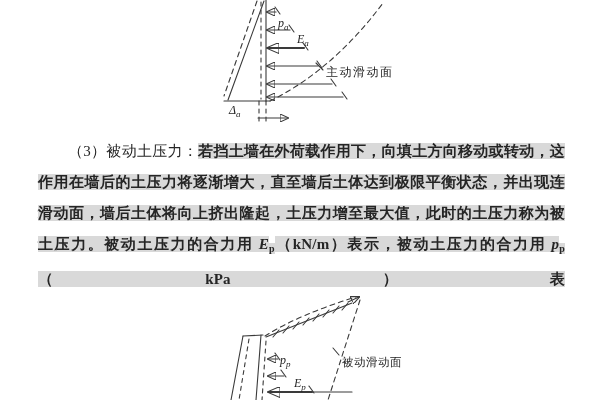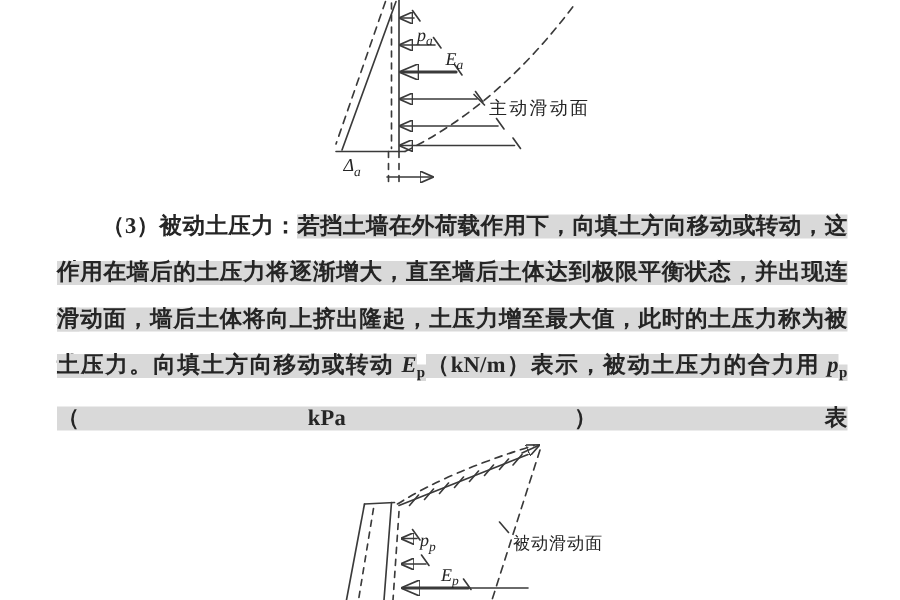--- a/index.html
+++ b/index.html
@@ -15,21 +15,21 @@
     letter-spacing:0.2px;
   }
   .line{
     height:31px;line-height:31px;
     text-align:justify;text-align-last:justify;
     white-space:normal;
   }
   .line.indent{text-indent:2em;}
   .line.last{text-align:last;text-align-last:left;}
   .hl{background:var(--hl,#d9d9d9);}
-  .bold{font-weight:700;}
+  .bold{font-weight:400;}
   .it{font-style:italic;}
   .sub{font-size:10px;vertical-align:-3px;}
   
   .fig{position:absolute;}
   .fig-active{left:180px;top:0;}
   .fig-passive{left:195px;top:290px;}
   .fig line,.fig path,.fig polyline{stroke:var(--line,#3a3a3a);fill:none;stroke-width:1.1;stroke-linecap:round;}
   .fig .dash{stroke-dasharray:5 4;}
   .fig .dash2{stroke-dasharray:4 4;}
   .fig .boldline{stroke-width:2.1;}
@@ -85,21 +85,21 @@
   <text class="fv" x="278" y="27"><tspan>p</tspan><tspan font-size="9" dy="3">a</tspan></text>
   <text class="fv" x="297" y="43"><tspan>E</tspan><tspan font-size="9" dy="3">a</tspan></text>
   <text class="fv" x="229" y="114"><tspan>Δ</tspan><tspan font-size="9" dy="3">a</tspan></text>
   <text class="fcn" x="326" y="76">主动滑动面</text>
 </svg>
 
 <div class="para">
     <div class="line indent"><span class="bold">（3）被动土压力：</span><span class="hl">若挡土墙在外荷载作用下，向填土方向移动或转动，这时</span></div>
     <div class="line"><span class="hl">作用在墙后的土压力将逐渐增大，直至墙后土体达到极限平衡状态，并出现连续</span></div>
     <div class="line"><span class="hl">滑动面，墙后土体将向上挤出隆起，土压力增至最大值，此时的土压力称为被动</span></div>
-    <div class="line"><span class="hl">土压力。向填土方向移动或转动 </span><span class="hl it">E</span><span class="hl sub">p</span><span class="hl">（kN/m）表示，被动土压力的合力用 </span><span class="hl it">p</span><span class="hl sub">p</span><span class="hl">（kPa）表</span></div>
+    <div class="line"><span class="hl">土压力。被动土压力的合力用 </span><span class="hl it">E</span><span class="hl sub">p</span><span class="hl">（kN/m）表示，被动土压力的合力用 </span><span class="hl it">p</span><span class="hl sub">p</span><span class="hl">（kPa）表</span></div>
   </div>
 
 <svg class="fig fig-passive" width="285" height="110" viewBox="195 290 285 110">
   <defs>
     <marker id="a2" markerUnits="userSpaceOnUse" markerWidth="9" markerHeight="8" refX="8" refY="4" orient="auto">
       <path d="M0,0 L9,4 L0,8 Z" fill="#3a3a3a" stroke="none"></path>
     </marker>
     <marker id="a2b" markerUnits="userSpaceOnUse" markerWidth="13" markerHeight="11" refX="11" refY="5.5" orient="auto">
       <path d="M0,0 L13,5.5 L0,11 Z" fill="#3a3a3a" stroke="none"></path>
     </marker>

